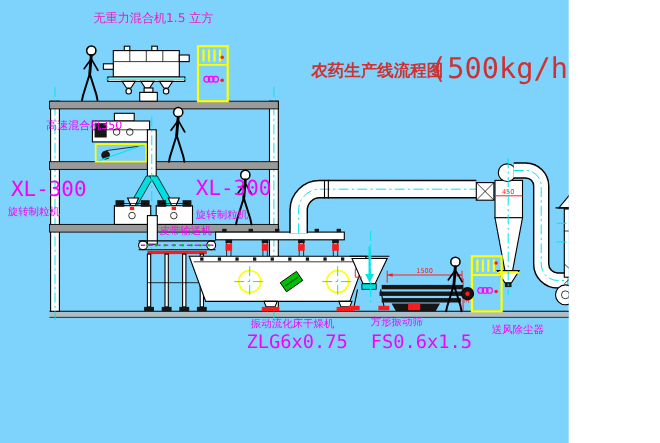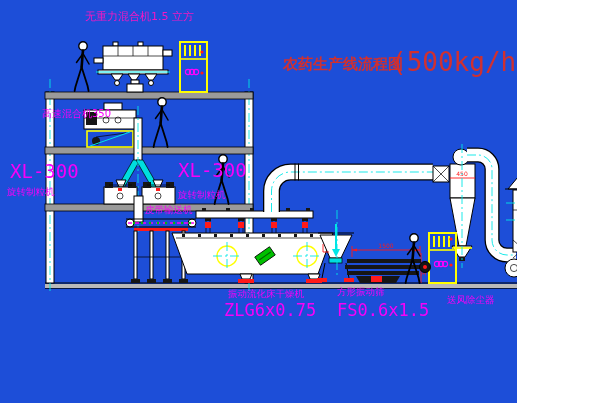--- a/index.html
+++ b/index.html
@@ -1,16 +1,16 @@
 <!DOCTYPE html>
 <html><head>
 <meta charset="utf-8">
 <style>
   html,body{margin:0;padding:0;background:#fff;}
-  #stage{position:relative;width:517px;height:403px;background:#1d4ed8;overflow:hidden;
+  #stage{position:relative;width:517px;height:403px;background:#7dd3fc;overflow:hidden;
          font-family:"DejaVu Sans",sans-serif;}
   svg{display:block;}
   
   .blk{stroke:#000;fill:none;stroke-width:1;}
   .blkthin{stroke:#000;fill:none;stroke-width:.7;}
   .wfill{fill:#fff;stroke:#000;stroke-width:1;}
   .gray{fill:#9a9a9a;stroke:#000;stroke-width:.8;}
   .dark{fill:#161616;stroke:none;}
   .cyan{stroke:#00e6e6;fill:none;}
   .cyanfill{fill:#00dede;stroke:#000;stroke-width:.7;}

